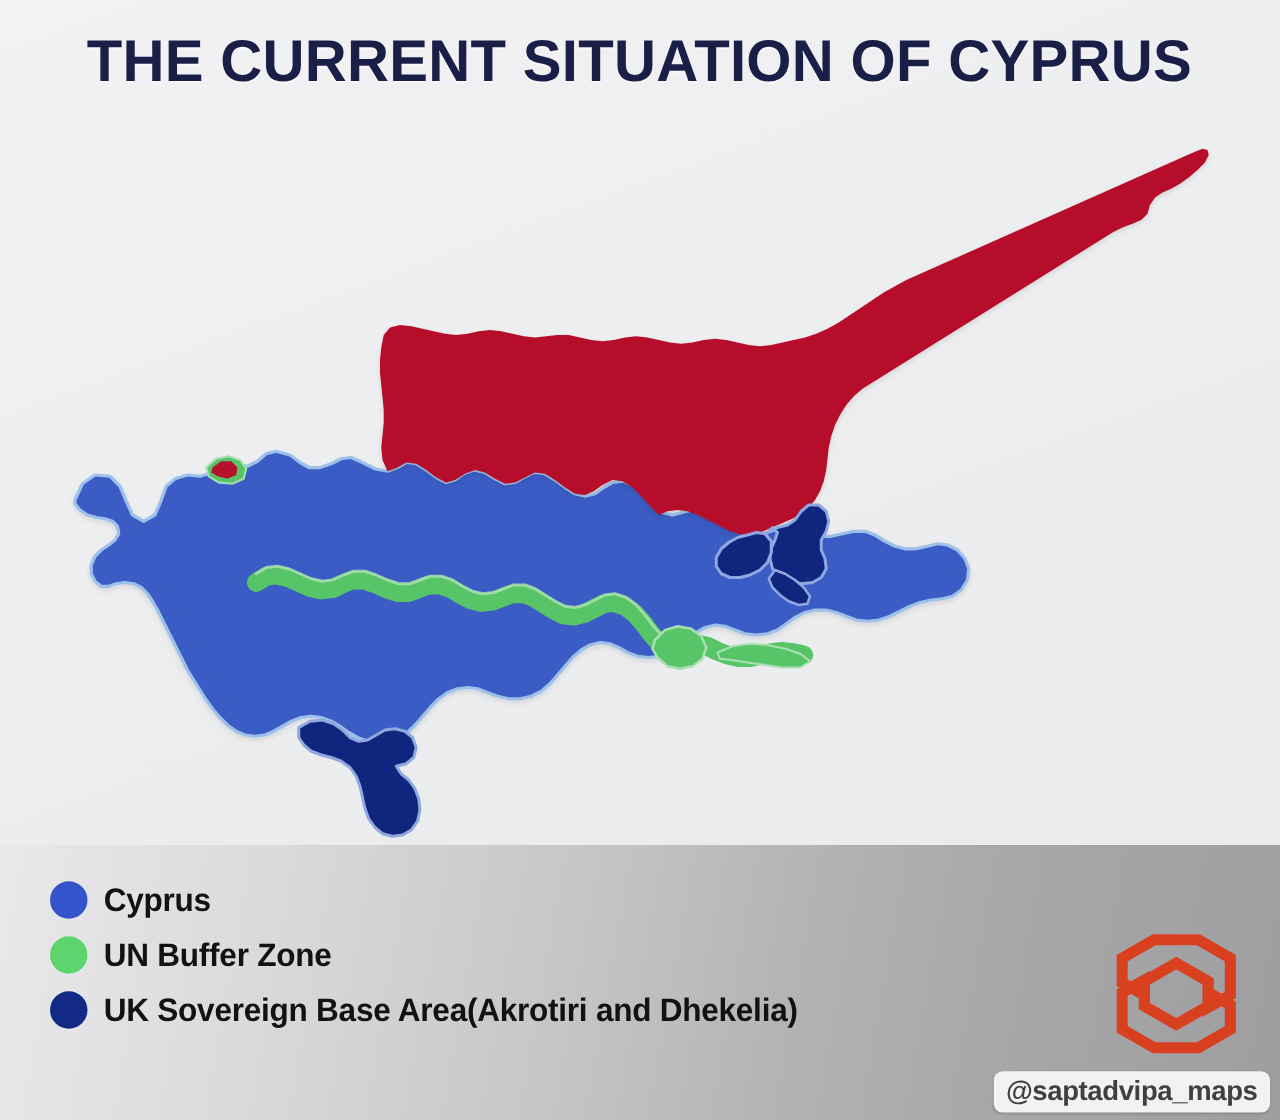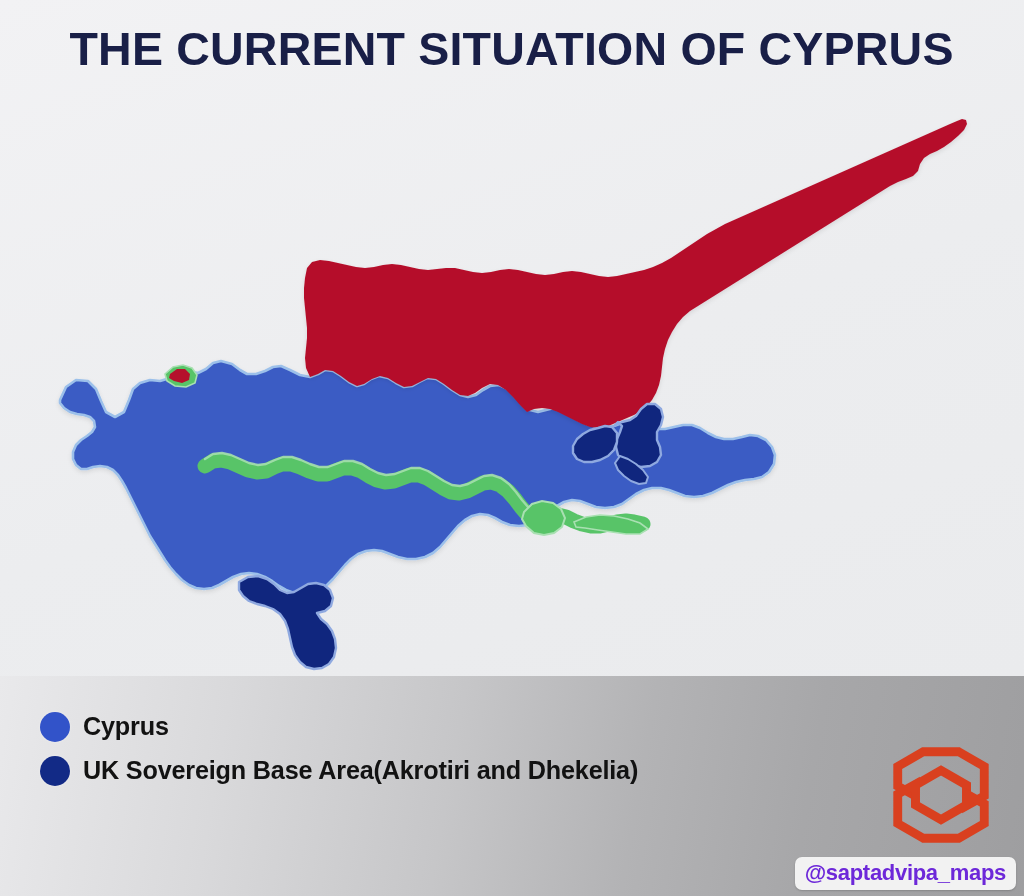--- a/index.html
+++ b/index.html
@@ -74,21 +74,21 @@
         #9e9ea0 100%);
   }
   #legend-list {
     position: absolute;
     left: 40px;
     top: 22px;
     width: 780px;
   }
   .legend-row {
     display: flex;
-    align-items: flex-end;
+    align-items: center;
     height: 44px;
     margin-bottom: 0px;
   }
   .legend-swatch {
     width: 30px;
     height: 30px;
     border-radius: 50%;
     flex: 0 0 auto;
     margin-right: 13px;
     box-shadow: 0 0 3px rgba(255,255,255,0.35);
@@ -125,21 +125,21 @@
     bottom: 2px;
     background: #f2f2f2;
     border-radius: 7px;
     padding: 3px 10px 4px 10px;
     box-shadow: 0 1px 2px rgba(0,0,0,0.18);
   }
   #handle-text {
     font-family: "Liberation Sans", sans-serif;
     font-size: 22px;
     font-weight: bold;
-    color: #6d28d9;
+    color: #404040;
     white-space: nowrap;
     letter-spacing: -0.3px;
   }
 </style>
 </head>
 <body>
 
 <div id="page">
 
   <div id="title-bar">
@@ -335,20 +335,24 @@
 
   <div id="legend-panel">
     <div id="legend-list">
 
       <div class="legend-row">
         <span class="legend-swatch" style="background-color: rgb(50, 83, 201);"></span>
         <span class="legend-label">Cyprus</span>
       </div>
 
 
+      <div class="legend-row">
+        <span class="legend-swatch" style="background-color: rgb(94, 212, 109);"></span>
+        <span class="legend-label">UN Buffer Zone</span>
+      </div>
 
       <div class="legend-row">
         <span class="legend-swatch" style="background-color: rgb(18, 42, 134);"></span>
         <span class="legend-label">UK Sovereign Base Area(Akrotiri and Dhekelia)</span>
       </div>
 
     </div>
 
     <div id="watermark">
       <svg id="brand-logo" viewBox="0 0 120 120" xmlns="http://www.w3.org/2000/svg">

